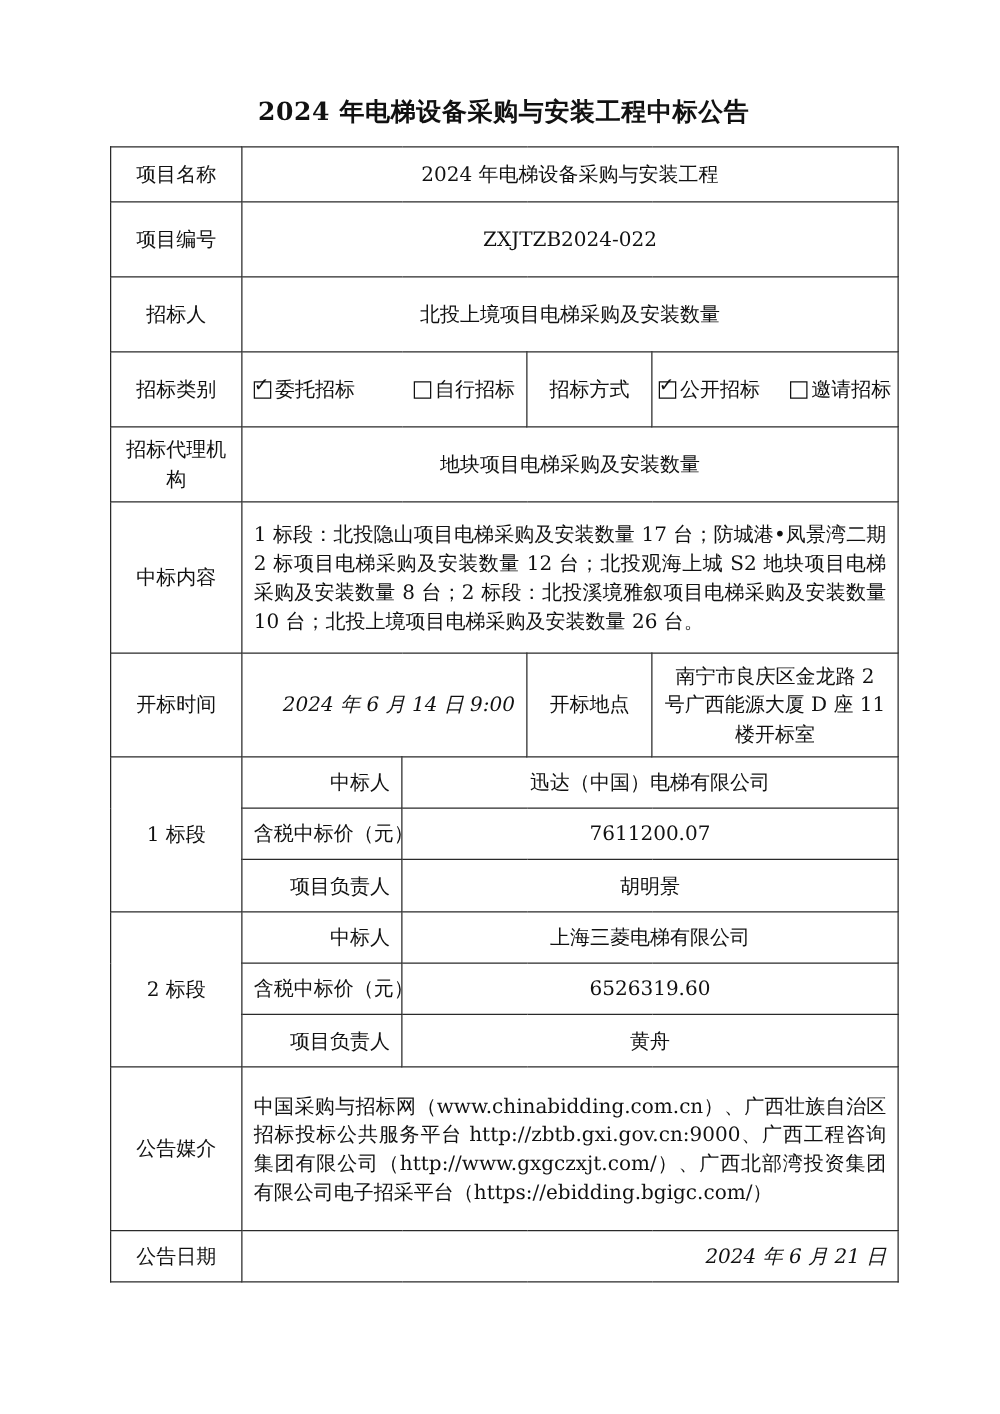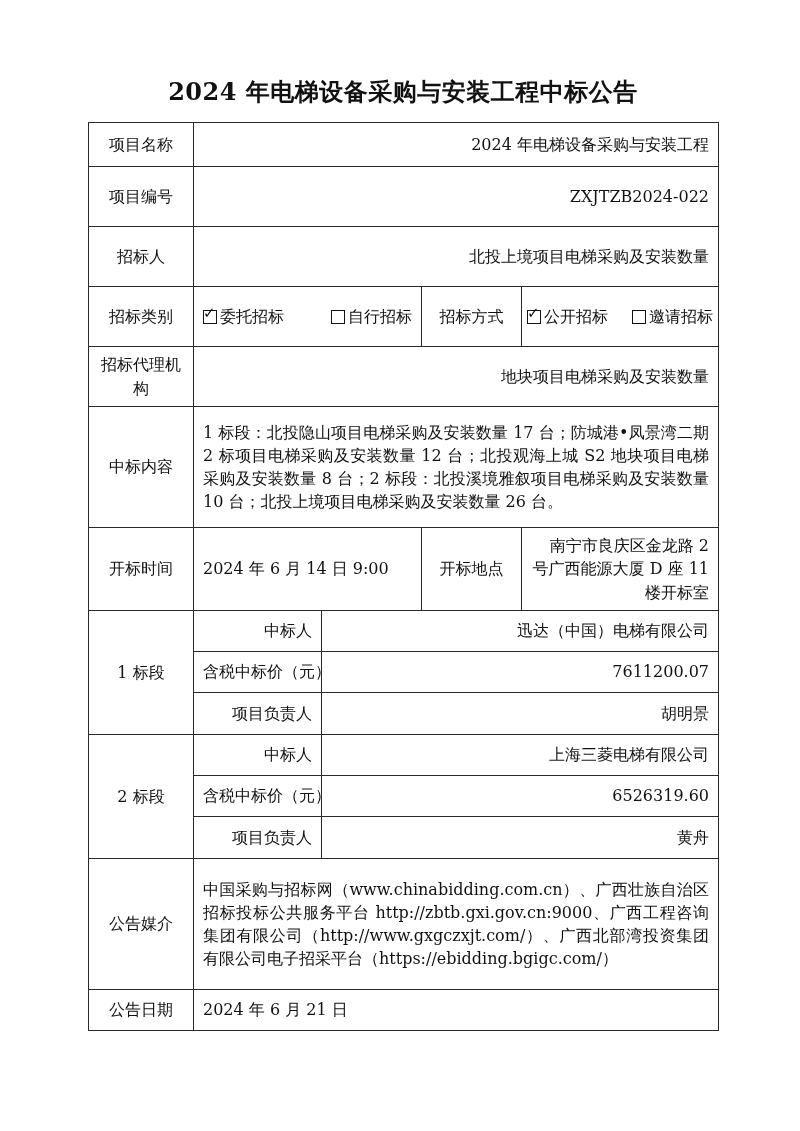--- a/index.html
+++ b/index.html
@@ -3,35 +3,35 @@
 <meta charset="utf-8">
 <style>
   html,body{margin:0;padding:0;}
   body{
     width:800px;height:1131px;background:#ffffff;
     font-family:"DejaVu Serif","Liberation Serif",serif;
     color:#111111;
   }
   .title{
     padding-top:76px;margin-left:88px;width:630px;
-    text-align:center;font-size:24px;font-weight:bold;letter-spacing:.5px;
+    text-align:center;font-size:20px;font-weight:bold;letter-spacing:.5px;
   }
   table.doc{
     border-collapse:collapse;table-layout:fixed;
     margin:14px 0 0 88px;width:630px;
   }
   table.doc td{
     border:1.5px solid #2a2a2a;
     font-size:16px;vertical-align:middle;
     padding:6px 9px;line-height:1.45;
   }
   .lab{text-align:center;padding:2px 2px;}
   .seclab{text-align:right;padding:0 1px;white-space:nowrap;font-size:15.5px;}
-  .val{text-align:right;}
-  .cen{text-align:left;}
+  .val{text-align:center;}
+  .cen{text-align:right;font-style:italic;}
   .just{text-align:justify;}
   .content-cell{line-height:24.5px;padding:4px 9px;}
   .media-cell{line-height:29px;padding:4px 10px;}
   .place-cell{line-height:25px;padding:2px 8px;}
   .h41{height:41px}.h42{height:42px}.h43{height:60px}.h44{height:44px}
   .h83{height:83px}.h121{height:121px}.h131{height:131px}
   .opts{display:flex;justify-content:space-between;align-items:center;width:100%;}
   .optcell{padding:2px 12px;}
   .opt{display:inline-flex;align-items:center;white-space:nowrap;}
   .cb{

